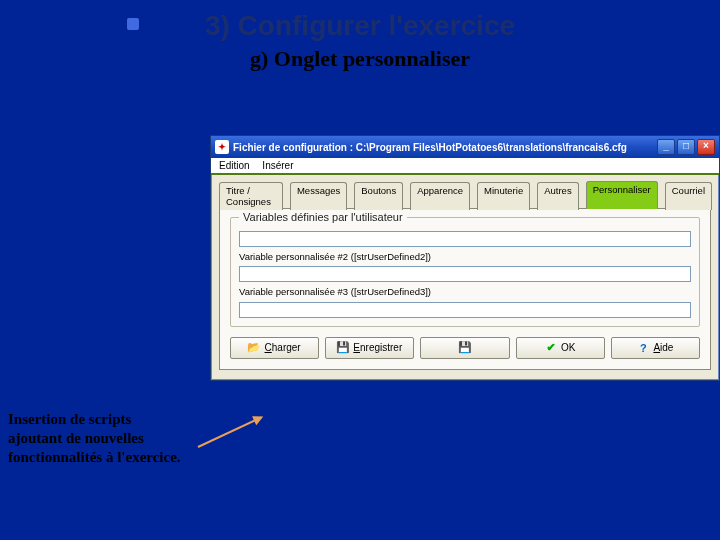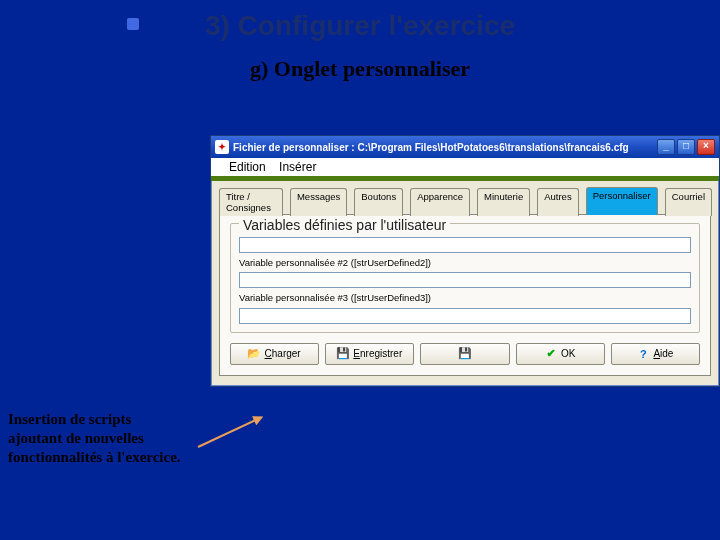--- a/index.html
+++ b/index.html
@@ -27,21 +27,21 @@
     width: 12px;
     height: 12px;
     background: #4169e1;
     border-radius: 2px;
   }
   .slide-subtitle {
     text-align: center;
     color: #000;
     font-size: 22px;
     font-weight: bold;
-    margin-top: 14px;
+    margin-top: 4px;
     font-family: "Times New Roman", serif;
   }
   .caption {
     position: absolute;
     left: 8px;
     top: 410px;
     width: 175px;
     color: #000;
     font-family: "Times New Roman", serif;
     font-size: 15px;
@@ -107,23 +107,23 @@
     border-radius: 2px;
     color: #fff;
     font-size: 10px;
     line-height: 12px;
     text-align: center;
     font-family: Arial;
   }
   .winbtn.close { background: linear-gradient(to bottom,#f08070,#d03020); border-color:#8a1a10;}
   .menubar {
     background: #fff;
-    font-size: 12px;
-    padding: 2px 18px;
-    border-bottom: 5px solid #4d7c0f;
+    font-size: 10px;
+    padding: 2px 8px;
+    border-bottom: 2px solid #4d7c0f;
   }
   .menubar span { margin-right: 10px; }
   .client {
     padding: 6px 8px 10px 8px;
   }
   .tabs {
     display: flex;
     gap: 8px;
     font-size: 9.5px;
     position: relative;
@@ -133,21 +133,21 @@
     background: #ece9d8;
     border: 1px solid #8a8a7a;
     border-bottom: none;
     border-radius: 3px 3px 0 0;
     padding: 2px 6px 3px 6px;
     margin-right: -1px;
     position: relative;
     top: 1px;
   }
   .tab.active {
-    background: #0ea5e9;
+    background: #84cc16;
     top: 0;
     padding-bottom: 4px;
     z-index: 3;
   }
   .tabpanel {
     background: #faf9f5;
     border: 1px solid #8a8a7a;
     margin-top: -1px;
     padding: 8px 10px 10px 10px;
     position: relative;
@@ -160,21 +160,21 @@
     margin-bottom: 10px;
     position: relative;
     background: #faf9f5;
   }
   .group-label {
     position: absolute;
     top: -7px;
     left: 8px;
     background: #faf9f5;
     padding: 0 4px;
-    font-size: 14px;
+    font-size: 11px;
     color: #222;
   }
   .field-label {
     font-size: 9.5px;
     margin-bottom: 2px;
     margin-top: 4px;
   }
   .textbox {
     width: 100%;
     height: 16px;
@@ -225,21 +225,21 @@
 <div class="slide-bullet"></div>
 <div class="slide-title">3) Configurer l'exercice</div>
 <div class="slide-subtitle">g) Onglet personnaliser</div>
 
 <div class="caption">Insertion de scripts ajoutant de nouvelles fonctionnalités à l'exercice.</div>
 <div class="arrow"></div>
 
 <div class="window">
   <div class="titlebar">
     <div class="app-icon">✦</div>
-    <div class="title-text">Fichier de personnaliser : C:\Program Files\HotPotatoes6\translations\francais6.cfg</div>
+    <div class="title-text">Fichier de configuration : C:\Program Files\HotPotatoes6\translations\francais6.cfg</div>
     <div class="winbtns">
       <div class="winbtn">_</div>
       <div class="winbtn">□</div>
       <div class="winbtn close">×</div>
     </div>
   </div>
 
   <div class="menubar">
     <span>Edition</span>
     <span>Insérer</span>

